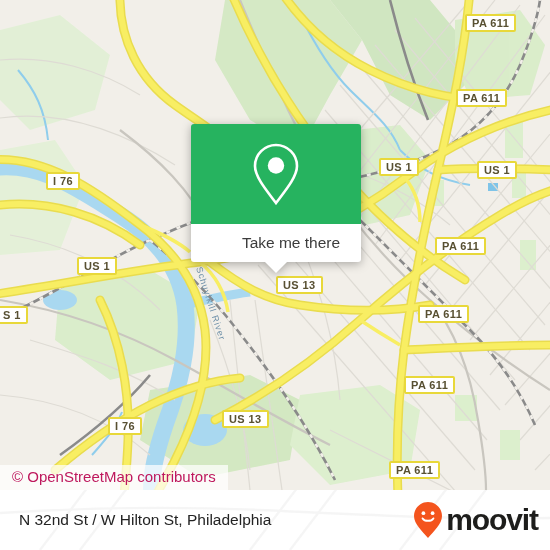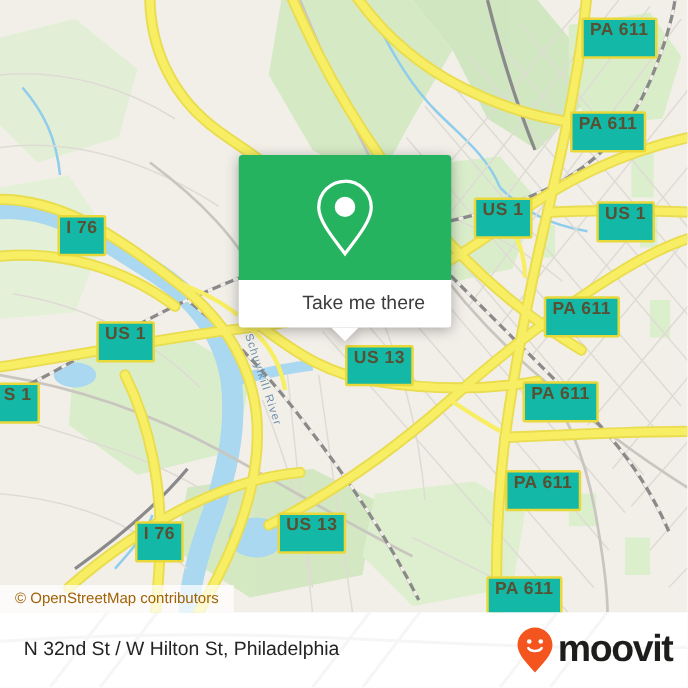--- a/index.html
+++ b/index.html
@@ -15,28 +15,28 @@
   #map-area {
     position: absolute; left: 0; top: 0; width: 550px; height: 490px;
     background: #f2efe9;
     overflow: hidden;
   }
   #map-svg { position: absolute; left: 0; top: 0; }
 
   
   .shield {
     position: absolute;
-    background: #14b8a6;
+    background: #ffffff;
     border: 2px solid #e8d83a;
     border-radius: 2px;
     color: #585032;
-    font-size: 14px;
+    font-size: 11px;
     font-weight: bold;
     letter-spacing: .4px;
-    padding: 1px 5px 15px 5px;
+    padding: 1px 5px 0 5px;
     line-height: 13px;
     white-space: nowrap;
     font-family: "Liberation Sans", sans-serif;
   }
 
   
   #callout {
     position: absolute;
     left: 191px; top: 124px;
     width: 170px;
@@ -66,22 +66,22 @@
     border-right: 11px solid transparent;
     border-top: 11px solid #ffffff;
   }
 
   
   #osm-attrib {
     position: absolute;
     left: 0; bottom: 0;
     padding: 3px 12px 5px 12px;
     background: rgba(255,255,255,.72);
-    color: #a16207;
-    font-size: 12px;
+    color: #be185d;
+    font-size: 15px;
     white-space: nowrap;
   }
 
   
   #footer {
     position: absolute;
     left: 0; top: 490px; width: 550px; height: 60px;
     background: #ffffff;
     overflow: hidden;
   }

